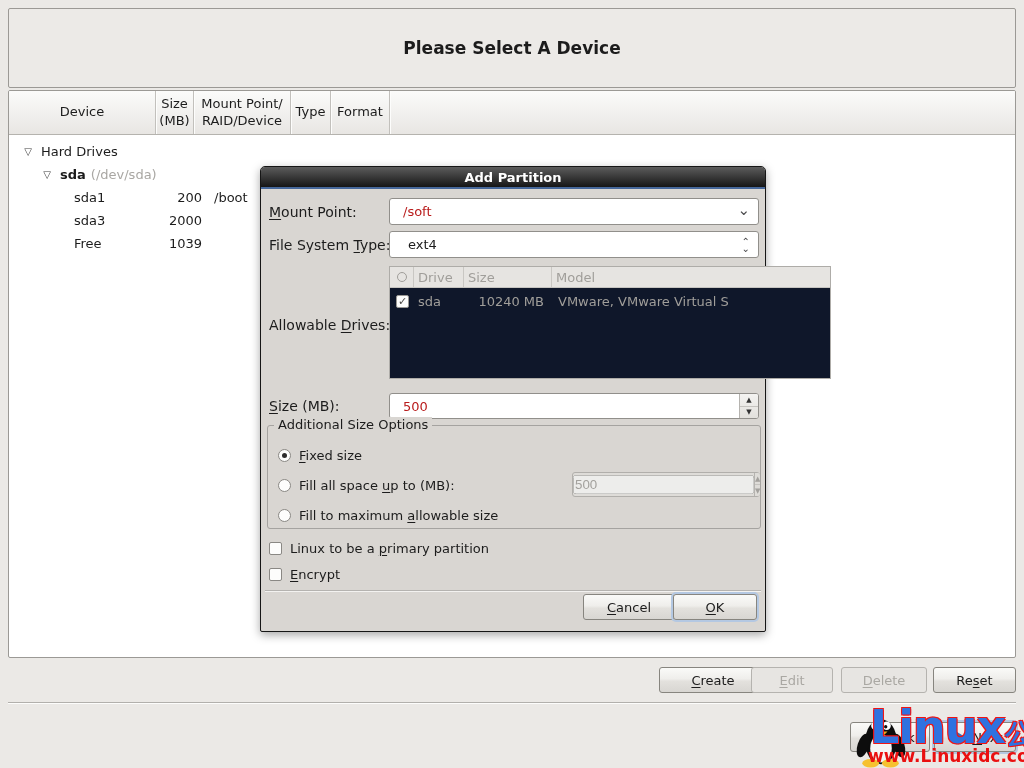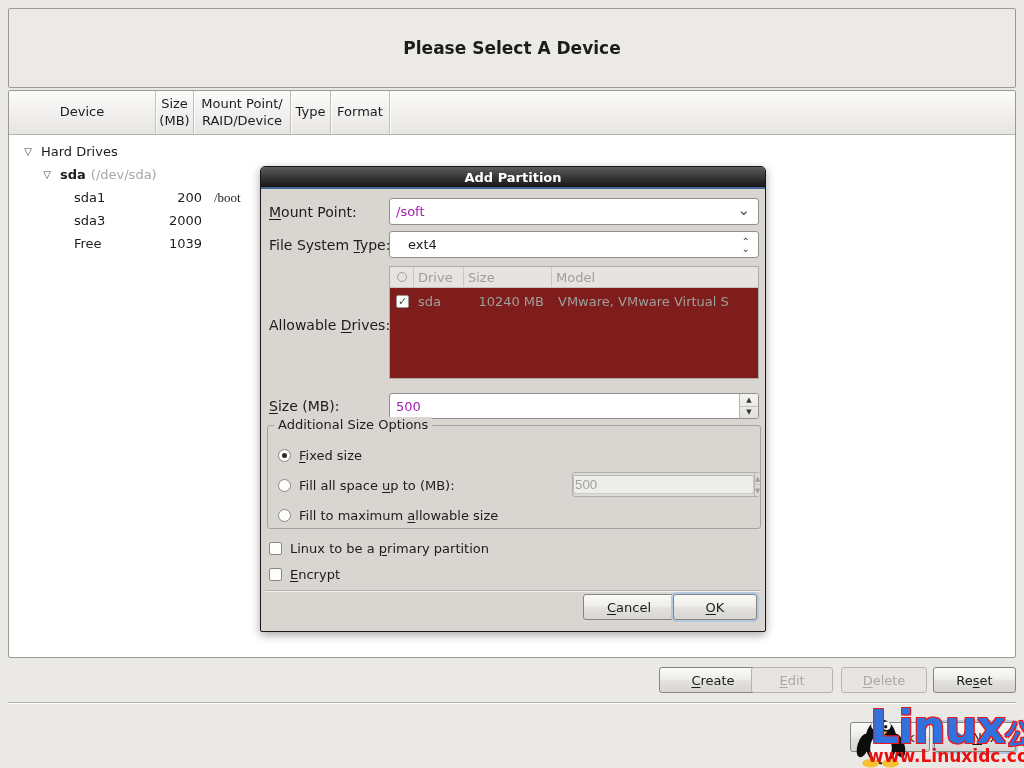--- a/index.html
+++ b/index.html
@@ -27,21 +27,21 @@
 
   .tree { position:relative; padding-top:5px; }
   .tree-row { height:23px; display:flex; align-items:center; }
   .expander { font-size:10px; color:#3c3c3c; width:14px; text-align:center; margin-right:6px; }
   .r-root { padding-left:12px; }
   .r-disk { padding-left:31px; }
   .disk-name { font-weight:bold; }
   .disk-dev { color:#a9a7a3; margin-left:5px; }
   .p-name { margin-left:65px; width:90px; }
   .p-size { width:38px; text-align:right; }
-  .p-mount { margin-left:12px;font-family:Liberation Serif, serif; }
+  .p-mount { margin-left:12px; }
 
   
   .btn { position:absolute; height:26px; border:1px solid #87857f; border-radius:3px;
     background:linear-gradient(#fafaf8 0%,#efeeeb 45%,#e3e1dd 55%,#d8d6d2 100%);
     display:flex; align-items:center; justify-content:center; font-size:13px; color:#1c1c1c; cursor:default; }
   .btn.disabled { color:#aaa8a3; border-color:#b5b3af; background:#e7e5e2; }
   #btn-create { left:659px; top:667px; width:108px; }
   #btn-edit   { left:751px; top:667px; width:82px; }
   #btn-delete { left:841px; top:667px; width:86px; }
   #btn-reset  { left:933px; top:667px; width:83px; }
@@ -60,39 +60,39 @@
   #dialog { position:absolute; left:260px; top:166px; width:506px; height:466px;
     background:#d9d6d2; border:1px solid #161616; border-radius:5px 5px 2px 2px;
     box-shadow:0 3px 10px rgba(0,0,0,0.35); }
   #dlg-titlebar { height:22px; background:linear-gradient(#5c5c5c,#161616);
     border-bottom:2px solid #46689b; border-radius:4px 4px 0 0;
     color:#fff; font-weight:bold; font-size:13px; text-align:center; line-height:22px; }
   .dlg-label { position:absolute; font-size:14px; }
   .field { position:absolute; background:#fff; border:1px solid #918f8b; border-radius:3px;
     display:flex; align-items:center; }
   .field input { border:none; outline:none; flex:1; font:13px "DejaVu Sans",sans-serif;
-    padding:0 6px; background:transparent; color:#a21caf; }
+    padding:0 13px; background:transparent; color:#b91c1c; }
   .combo-chevron { color:#48484a; font-size:15px; line-height:10px; padding:0 8px 4px 4px; }
   .combo-updown { display:flex; flex-direction:column; align-items:center; color:#48484a;
     font-size:10px; line-height:7px; padding:0 8px 0 4px; }
   .spin { width:19px; align-self:stretch; border-left:1px solid #b5b3af;
     display:flex; flex-direction:column; background:linear-gradient(#f4f3f1,#e2e0dc); border-radius:0 2px 2px 0; }
   .spin div { flex:1; display:flex; align-items:center; justify-content:center; font-size:7px; color:#333; }
   .spin div:first-child { border-bottom:1px solid #c5c3bf; }
 
   #f-mount { left:128px; top:31px;  width:370px; height:27px; }
   #f-fs    { left:128px; top:64px;  width:370px; height:27px; }
   #lbl-mount { left:8px; top:37px; }
   #lbl-fs    { left:8px; top:70px; }
   #lbl-drives{ left:8px; top:150px; }
   #lbl-size  { left:8px; top:231px; }
 
   
-  #av-table { position:absolute; left:128px; top:99px; width:370px; height:113px;
-    border:1px solid #aeaca8; background:#7f1d1d; color:#a09e9a; }
+  #av-table { position:absolute; left:128px; top:99px; width:442px; height:113px;
+    border:1px solid #aeaca8; background:#0f172a; color:#a09e9a; }
   .av-head { height:21px; display:flex; align-items:center; background:#e6e4e1;
     border-bottom:1px solid #c6c4c0; }
   .av-hcell { display:flex; align-items:center; height:100%; padding-left:4px;
     border-right:1px solid #c9c7c3; }
   .av-c0 { width:24px; justify-content:center; padding-left:0; }
   .av-c1 { width:50px; } .av-c2 { width:88px; } .av-c3 { flex:1; border-right:none; }
   .hdr-circle { width:10px; height:10px; border:1px solid #a09e9a; border-radius:50%; }
   .av-row { height:26px; display:flex; align-items:center; }
   .av-check { width:13px; height:13px; background:#fdfdfc; border:1px solid #9a9894; border-radius:2px;
     margin:0 5px 0 6px; font-size:11px; line-height:11px; text-align:center; color:#4a4846; }

